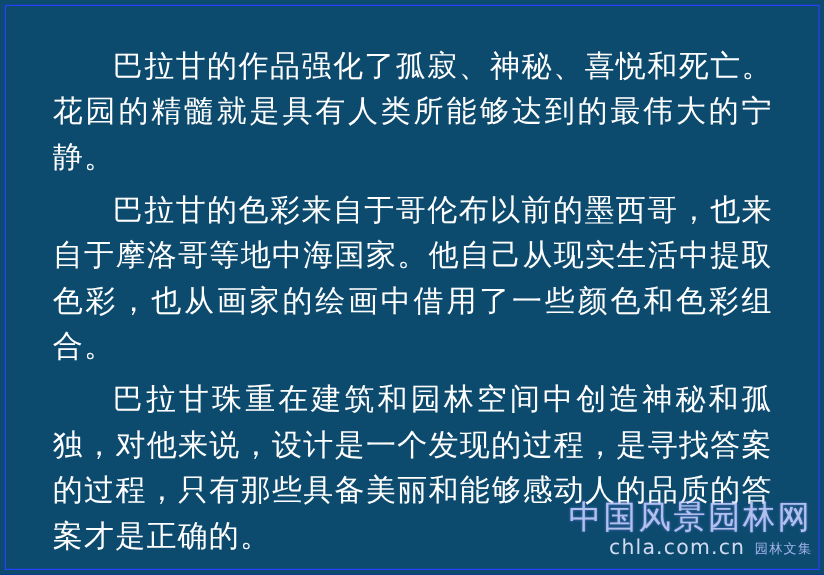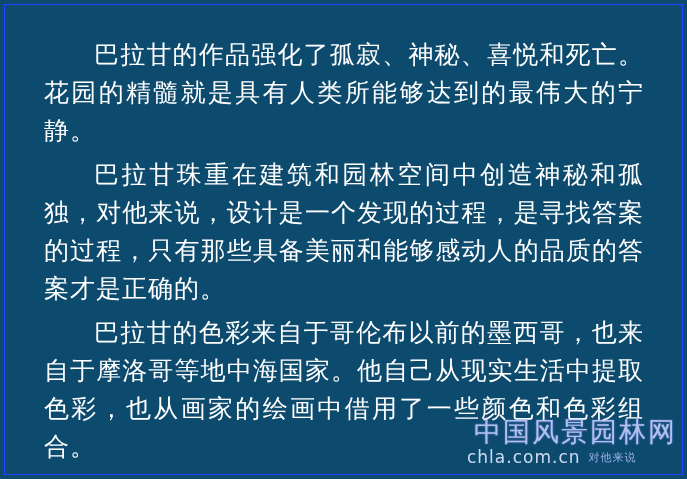--- a/index.html
+++ b/index.html
@@ -60,20 +60,21 @@
     font-family: "DejaVu Serif", serif;
     font-size: 27px;
     line-height: 30px;
     letter-spacing: 2px;
     opacity: 0.85;
     text-shadow: 0 0 2px #7f8cff;
   }
   #wm-row {
     display: flex;
     align-items: flex-end;
+    justify-content: flex-end;
     gap: 8px;
   }
   #wm-url {
     color: #e6eaff;
     font-family: "DejaVu Sans", sans-serif;
     font-size: 17px;
     letter-spacing: 1px;
     opacity: 0.9;
   }
   #wm-sub {
@@ -87,25 +88,25 @@
 </style>
 </head>
 <body>
 
 <div id="slide">
 
   <div id="border-frame"></div>
 
   <div id="body-text">
     <p class="para">巴拉甘的作品强化了孤寂、神秘、喜悦和死亡。花园的精髓就是具有人类所能够达到的最伟大的宁静。</p>
+    <p class="para">巴拉甘的色彩来自于哥伦布以前的墨西哥，也来自于摩洛哥等地中海国家。他自己从现实生活中提取色彩，也从画家的绘画中借用了一些颜色和色彩组合。</p>
     <p class="para">巴拉甘珠重在建筑和园林空间中创造神秘和孤独，对他来说，设计是一个发现的过程，是寻找答案的过程，只有那些具备美丽和能够感动人的品质的答案才是正确的。</p>
-    <p class="para">巴拉甘的色彩来自于哥伦布以前的墨西哥，也来自于摩洛哥等地中海国家。他自己从现实生活中提取色彩，也从画家的绘画中借用了一些颜色和色彩组合。</p>
   </div>
 
   <div id="watermark">
     <div id="wm-cn">中国风景园林网</div>
     <div id="wm-row">
       <span id="wm-url">chla.com.cn</span>
-      <span id="wm-sub">对他来说</span>
+      <span id="wm-sub">园林文集</span>
     </div>
   </div>
 
 </div>
 
 </body></html>

